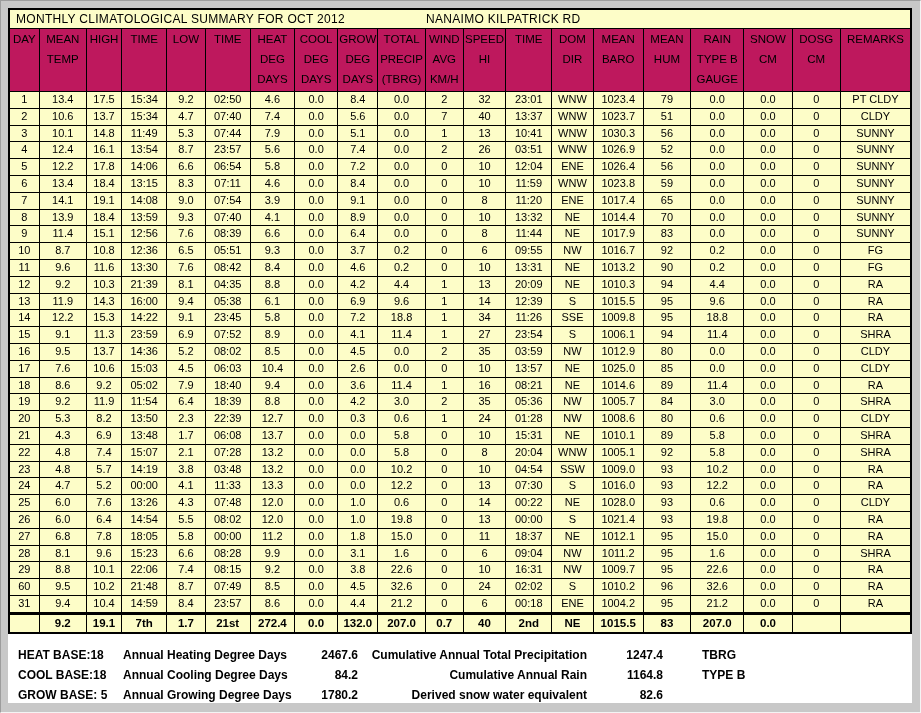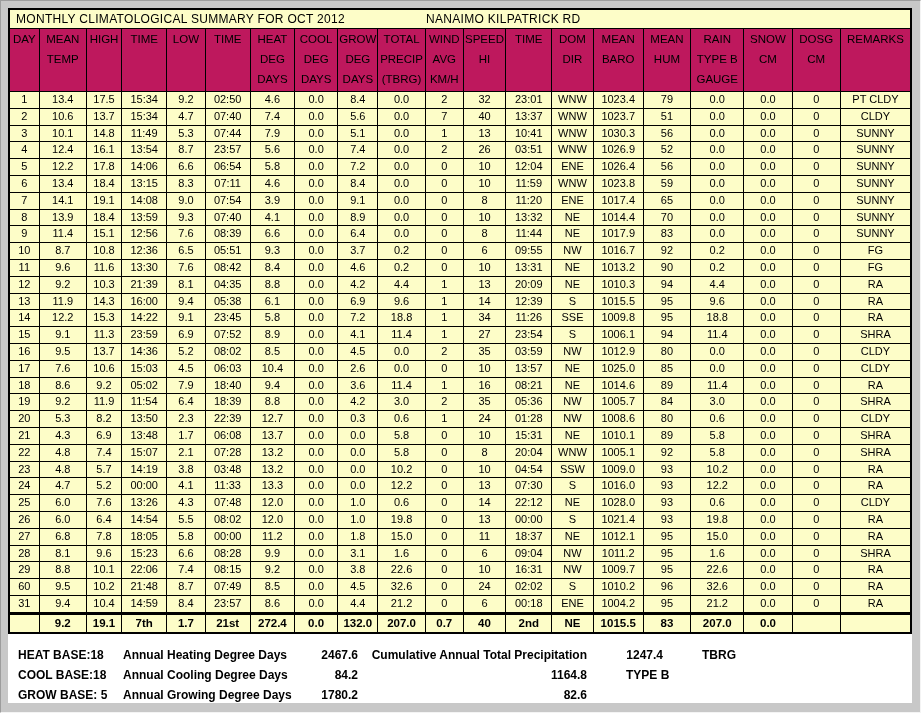--- a/index.html
+++ b/index.html
@@ -741,21 +741,21 @@
             <td>7.6</td>
             <td>13:26</td>
             <td>4.3</td>
             <td>07:48</td>
             <td>12.0</td>
             <td>0.0</td>
             <td>1.0</td>
             <td>0.6</td>
             <td>0</td>
             <td>14</td>
-            <td>22:12</td>
+            <td>00:22</td>
             <td>NE</td>
             <td>1028.0</td>
             <td>93</td>
             <td>0.6</td>
             <td>0.0</td>
             <td>0</td>
             <td>CLDY</td>
           </tr>
           <tr>
             <td>26</td>
@@ -921,25 +921,27 @@
           <span class="f-desc">Annual Heating Degree Days</span>
           <span class="f-value">2467.6</span>
           <span class="f-desc2">Cumulative Annual Total Precipitation</span>
           <span class="f-value2">1247.4</span>
           <span class="f-tag">TBRG</span>
         </div>
         <div class="frow">
           <span class="f-base">COOL BASE:18</span>
           <span class="f-desc">Annual Cooling Degree Days</span>
           <span class="f-value">84.2</span>
+          <span class="f-desc2">Cumulative Annual Rain</span>
           <span class="f-value2">1164.8</span>
           <span class="f-tag">TYPE B</span>
         </div>
         <div class="frow">
           <span class="f-base">GROW BASE: 5</span>
           <span class="f-desc">Annual Growing Degree Days</span>
           <span class="f-value">1780.2</span>
+          <span class="f-desc2">Derived snow water equivalent</span>
           <span class="f-value2">82.6</span>
           <span class="f-tag"></span>
         </div>
       </div>
   </div>
 </div>
 
 </body></html>

